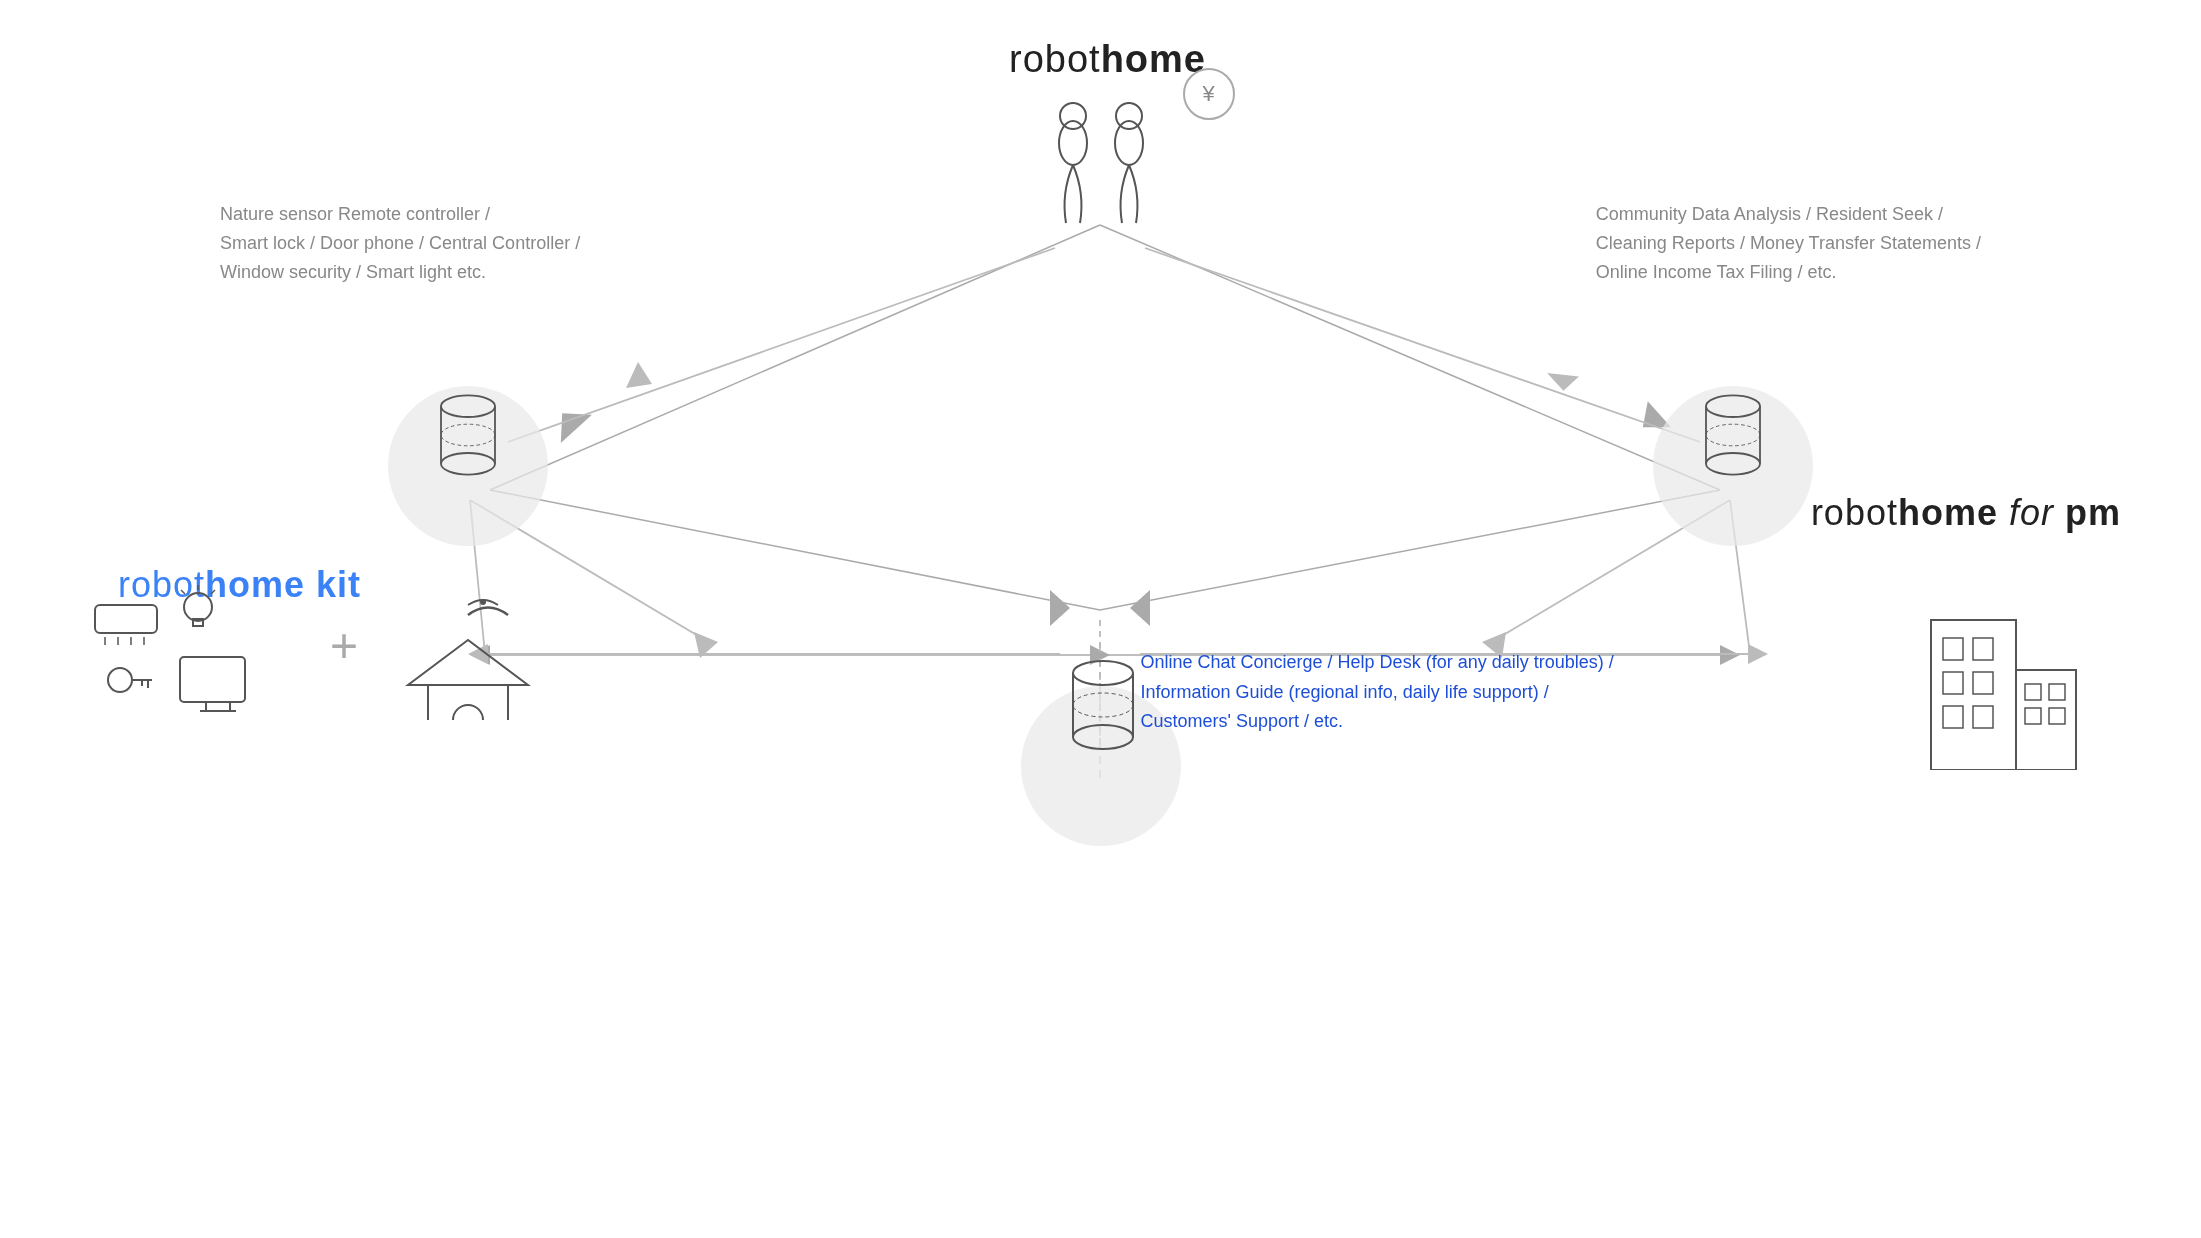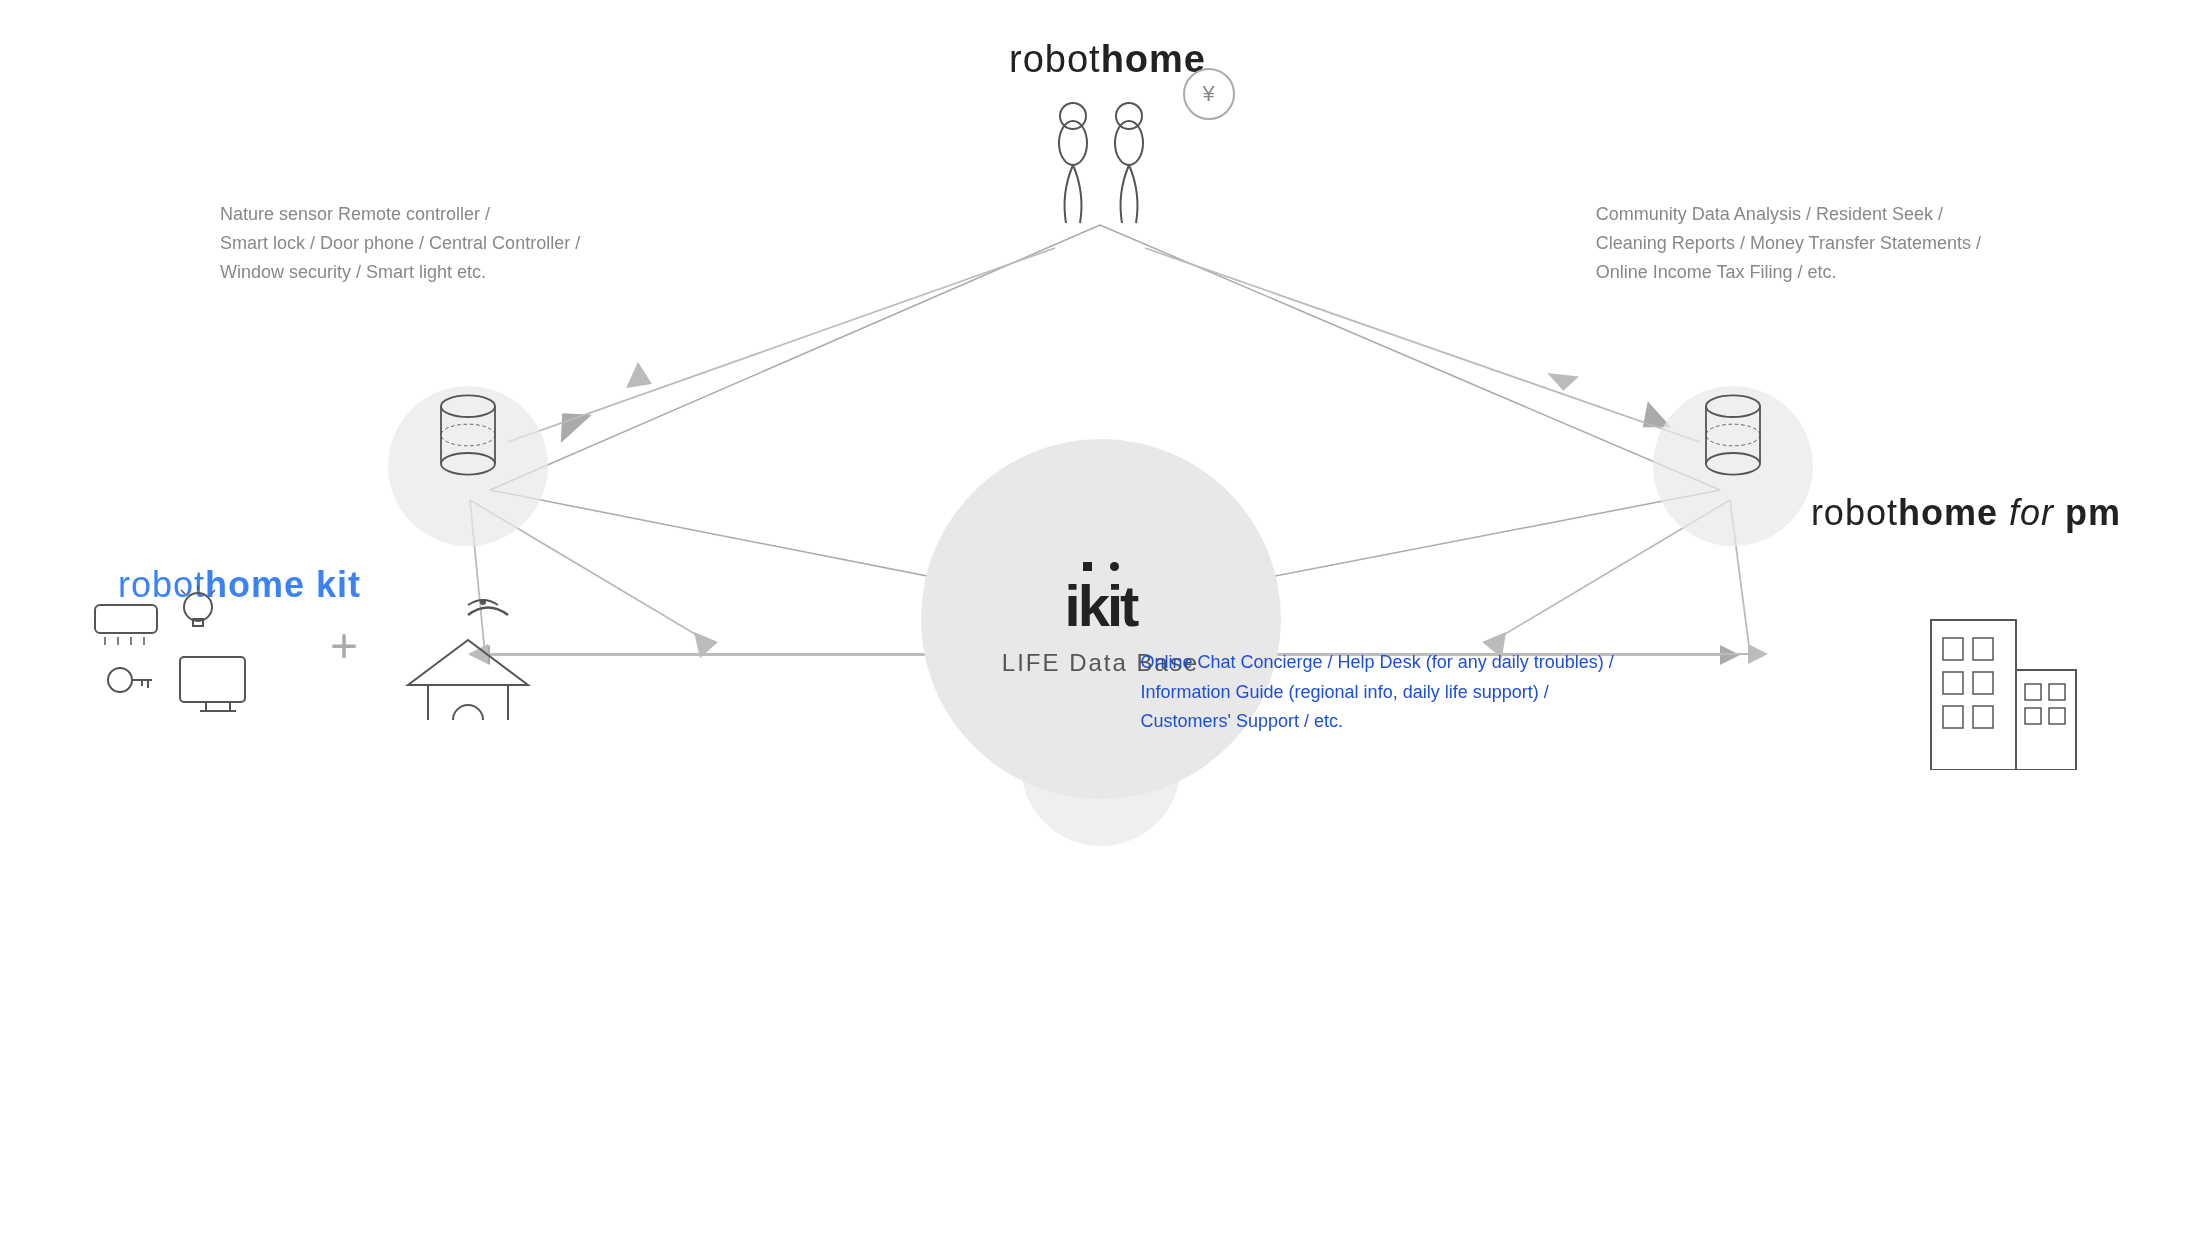--- a/index.html
+++ b/index.html
@@ -305,30 +305,20 @@
   <div class="bottom-db">
     <svg width="80" height="100" viewBox="0 0 80 100">
       <ellipse cx="40" cy="18" rx="30" ry="12" fill="none" stroke="#555" stroke-width="2"></ellipse>
       <line x1="10" y1="18" x2="10" y2="82" stroke="#555" stroke-width="2"></line>
       <line x1="70" y1="18" x2="70" y2="82" stroke="#555" stroke-width="2"></line>
       <ellipse cx="40" cy="82" rx="30" ry="12" fill="none" stroke="#555" stroke-width="2"></ellipse>
       <ellipse cx="40" cy="50" rx="30" ry="12" fill="none" stroke="#555" stroke-width="1" stroke-dasharray="4,3"></ellipse>
     </svg>
   </div>
 
-  <div class="center-circle">
-    <div style="position:relative;margin-bottom:14px;">
-      <div style="display:flex;justify-content:center;gap:18px;margin-bottom:6px;">
-        <div style="width:9px;height:9px;background:#222;border-radius:50;"></div>
-        <div style="width:9px;height:9px;background:#222;border-radius:50%;"></div>
-      </div>
-      <div style="font-size:58px;font-weight:700;color:#222;letter-spacing:-3px;line-height:1;">ikit</div>
-    </div>
-    <div style="font-size:24px;color:#555;font-weight:300;letter-spacing:2px;">LIFE Data Base</div>
-  </div>
 
   <div class="desc-text" style="top:200px;left:220px;max-width:400px;">
     <span style="white-space:pre-line;">Nature sensor Remote controller /
 Smart lock / Door phone / Central Controller /
 Window security / Smart light etc.</span>
   </div>
 
   <div class="desc-text" style="top:200px;right:220px;max-width:420px;text-align:left;">
     <span style="white-space:pre-line;">Community Data Analysis / Resident Seek /
 Cleaning Reports / Money Transfer Statements /

